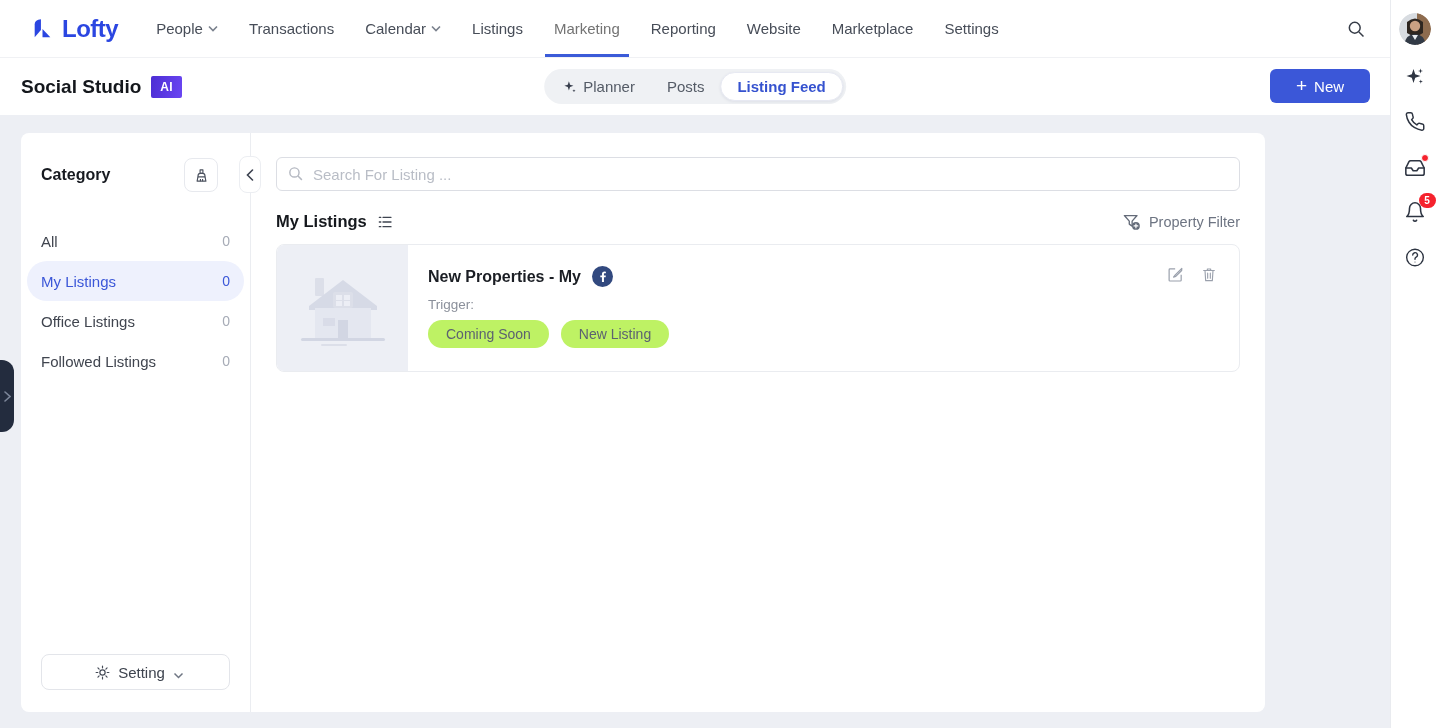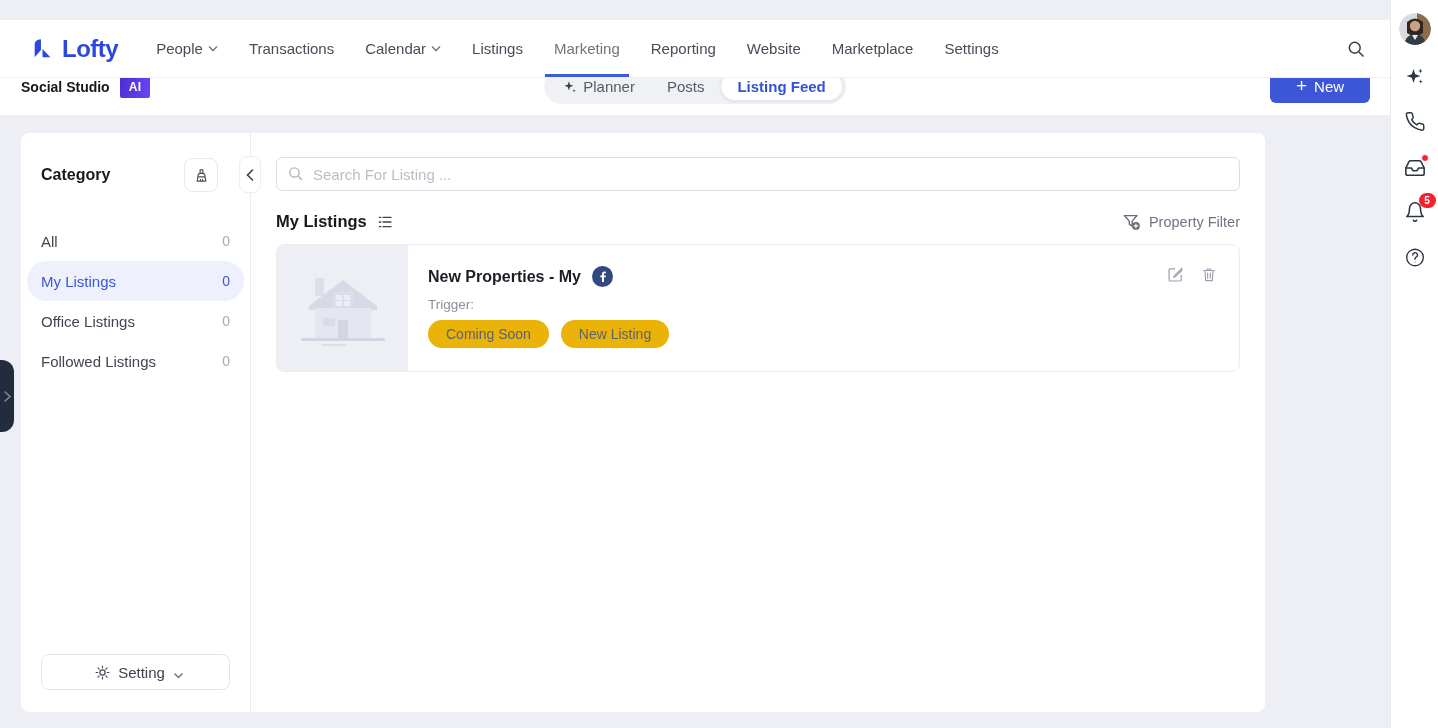--- a/index.html
+++ b/index.html
@@ -10,21 +10,21 @@
     position:relative;
     overflow:hidden;
     color:#40454f;
   }
   svg { display:block; }
 
   
   .topnav {
     position:absolute; top:0; left:0; width:1390px; height:58px;
     background:#fff; border-bottom:1px solid #f0f1f4;
-    display:flex; align-items:center; z-index:5;margin-top:20px;
+    display:flex; align-items:center; z-index:5;
   }
   .logo { display:flex; align-items:center; gap:7px; margin-left:30px; cursor:pointer; }
   .logo-text { font-size:24px; font-weight:800; color:#2b46e1; letter-spacing:-0.5px; }
   .nav-items { display:flex; margin-left:38px; gap:31px; height:100%; }
   .nav-item {
     display:flex; align-items:center; gap:5px; height:100%;
     font-size:15px; font-weight:500; color:#474d58; cursor:pointer; position:relative;
   }
   .nav-item.active { color:#737373; }
   .nav-item.active::after {
@@ -48,21 +48,21 @@
     border-radius:8px; background:#f5222d; color:#fff; font-size:10px; font-weight:700;
     display:flex; align-items:center; justify-content:center; padding:0 4px;
   }
 
   
   .header2 {
     position:absolute; top:58px; left:0; width:1390px; height:57px;
     background:#fff; display:flex; align-items:center; z-index:4;
   }
   .page-title-wrap { display:flex; align-items:center; gap:10px; margin-left:21px; }
-  .page-title { font-size:14px; font-weight:700; color:#14171c; }
+  .page-title { font-size:19px; font-weight:700; color:#14171c; }
   .ai-badge {
     background:linear-gradient(100deg,#4c2dd4,#6a46f2);
     color:#fff; font-size:12px; font-weight:700;
     padding:4px 9px; border-radius:2px; letter-spacing:0.3px;
   }
   .seg-tabs {
     position:absolute; left:50%; transform:translateX(-50%);
     display:flex; align-items:center; background:#eff1f4;
     border-radius:18px; padding:3px; height:35px;
   }
@@ -141,21 +141,21 @@
   .listing-body { padding:21px 0 0 20px; }
   .listing-title-row { display:flex; align-items:center; gap:11px; }
   .listing-title { font-size:16px; font-weight:700; color:#1b1e24; }
   .fb-circle {
     width:21px; height:21px; border-radius:50%; background:#32497f;
     display:flex; align-items:center; justify-content:center;
   }
   .trigger-label { margin-top:10px; font-size:13.5px; color:#8b909b; }
   .tag-row { margin-top:8px; display:flex; gap:12px; }
   .tag-pill {
-    height:28px; padding:0 18px; background:#eab308; border-radius:15px;
+    height:28px; padding:0 18px; background:#bef264; border-radius:15px;
     display:flex; align-items:center; font-size:14px; color:#5c6270;
   }
   .card-actions { position:absolute; top:21px; right:22px; display:flex; gap:17px; }
   .icon-btn { background:none; border:none; cursor:pointer; padding:0; }
 
   
   .drawer-handle {
     position:absolute; left:0; top:360px; width:14px; height:72px;
     background:#232c3e; border-radius:0 12px 12px 0; z-index:7;
     display:flex; align-items:center; justify-content:center; cursor:pointer;

